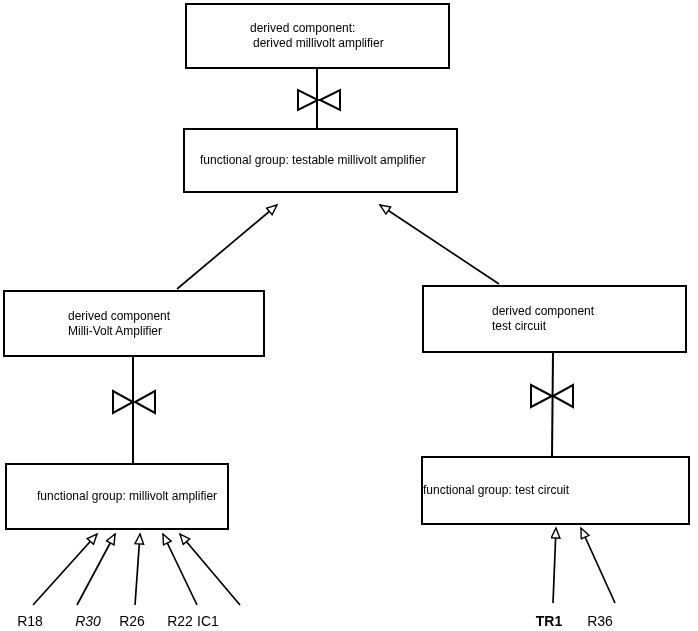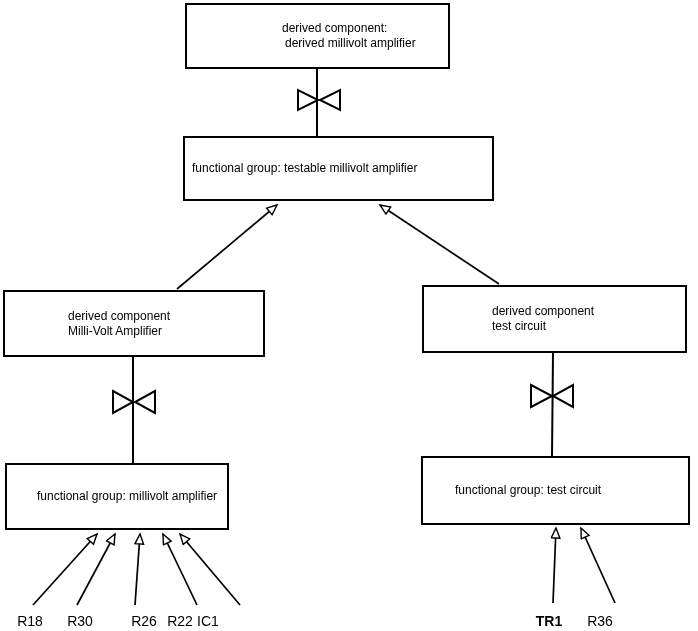--- a/index.html
+++ b/index.html
@@ -97,48 +97,48 @@
     <line class="arrow" x1="33" y1="605" x2="97" y2="534" marker-end="url(#openArrow)"></line>
     <line class="arrow" x1="77" y1="605" x2="115" y2="534" marker-end="url(#openArrow)"></line>
     <line class="arrow" x1="135" y1="605" x2="140" y2="534" marker-end="url(#openArrow)"></line>
     <line class="arrow" x1="197" y1="605" x2="163" y2="534" marker-end="url(#openArrow)"></line>
     <line class="arrow" x1="240" y1="605" x2="180" y2="534" marker-end="url(#openArrow)"></line>
 
     <line class="arrow" x1="553" y1="603" x2="556" y2="528" marker-end="url(#openArrow)"></line>
     <line class="arrow" x1="615" y1="603" x2="581" y2="528" marker-end="url(#openArrow)"></line>
   </svg>
 
-  <div class="node" style="left:185px; top:3px; width:265px; height:66px; padding-left:95px;">
+  <div class="node" style="left:185px; top:3px; width:265px; height:66px; padding-left:63px;">
     <span>derived component:</span>
     <span style="padding-left:3px;">derived millivolt amplifier</span>
   </div>
 
-  <div class="node" style="left:183px; top:136px; width:311px; height:65px; padding-left:7px;">
+  <div class="node" style="left:183px; top:128px; width:275px; height:65px; padding-left:15px;">
     <span>functional group: testable millivolt amplifier</span>
   </div>
 
   <div class="node" style="left:3px; top:290px; width:262px; height:67px; padding-left:63px;">
     <span>derived component</span>
     <span>Milli-Volt Amplifier</span>
   </div>
 
   <div class="node" style="left:422px; top:285px; width:265px; height:68px; padding-left:68px;">
     <span>derived component</span>
     <span>test circuit</span>
   </div>
 
   <div class="node" style="left:5px; top:463px; width:224px; height:67px; padding-left:30px;">
     <span>functional group: millivolt amplifier</span>
   </div>
 
-  <div class="node" style="left:421px; top:456px; width:269px; height:69px; padding-left:32px;">
+  <div class="node" style="left:421px; top:456px; width:269px; height:69px; ">
     <span>functional group: test circuit</span>
   </div>
 
   <span class="leaf-label" style="left:30px;">R18</span>
-  <span class="leaf-label" style="left:80px;">R30</span>
-  <span class="leaf-label" style="left:144px;">R26</span>
+  <span class="leaf-label" style="left:88px;font-style:italic;">R30</span>
+  <span class="leaf-label" style="left:132px;">R26</span>
   <span class="leaf-label" style="left:180px;">R22</span>
   <span class="leaf-label" style="left:208px;">IC1</span>
   <span class="leaf-label" style="left:549px;font-weight:bold;">TR1</span>
   <span class="leaf-label" style="left:600px;text-align:right;">R36</span>
 
 </div>
 
 </body></html>

